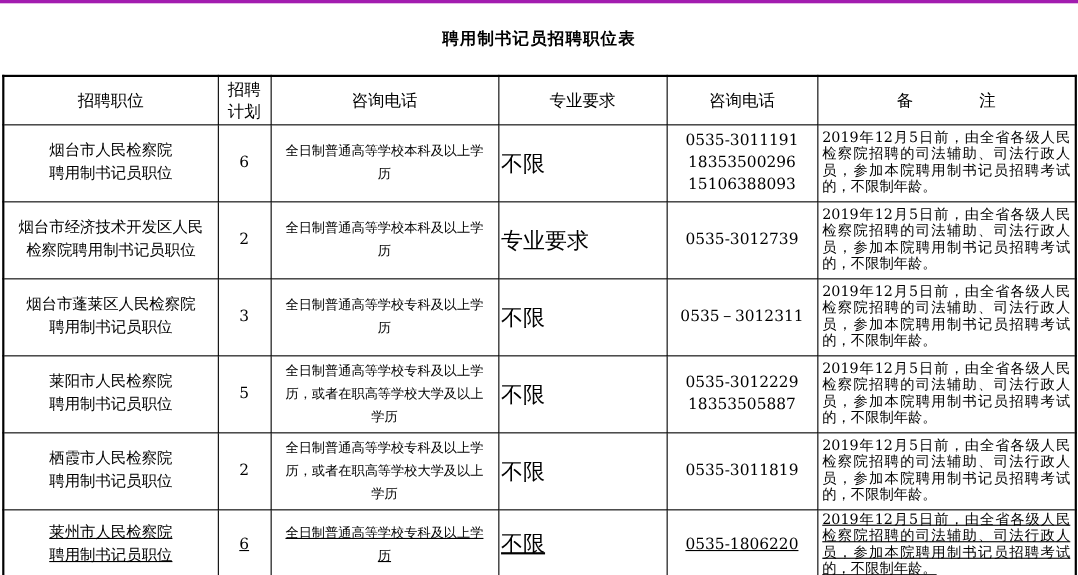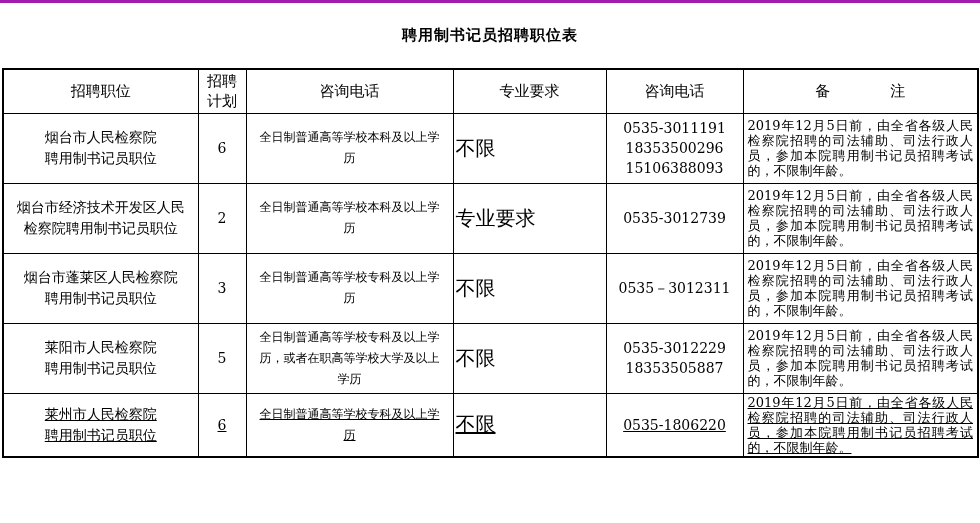--- a/index.html
+++ b/index.html
@@ -112,20 +112,29 @@
       <tr class="row">
         <td class="c-pos">莱阳市人民检察院
 聘用制书记员职位</td>
         <td class="c-plan">5</td>
         <td class="c-edu">全日制普通高等学校专科及以上学历，或者在职高等学校大学及以上学历</td>
         <td class="c-major">不限</td>
         <td class="c-phone">0535-3012229
 18353505887</td>
         <td class="c-remark">2019年12月5日前，由全省各级人民检察院招聘的司法辅助、司法行政人员，参加本院聘用制书记员招聘考试的，不限制年龄。</td>
       </tr>
+      <tr class="row">
+        <td class="c-pos">栖霞市人民检察院
+聘用制书记员职位</td>
+        <td class="c-plan">2</td>
+        <td class="c-edu">全日制普通高等学校专科及以上学历，或者在职高等学校大学及以上学历</td>
+        <td class="c-major">不限</td>
+        <td class="c-phone">0535-3011819</td>
+        <td class="c-remark">2019年12月5日前，由全省各级人民检察院招聘的司法辅助、司法行政人员，参加本院聘用制书记员招聘考试的，不限制年龄。</td>
+      </tr>
       <tr class="row-last">
         <td class="c-pos">莱州市人民检察院
 聘用制书记员职位</td>
         <td class="c-plan">6</td>
         <td class="c-edu">全日制普通高等学校专科及以上学历</td>
         <td class="c-major">不限</td>
         <td class="c-phone">0535-1806220</td>
         <td class="c-remark">2019年12月5日前，由全省各级人民检察院招聘的司法辅助、司法行政人员，参加本院聘用制书记员招聘考试的，不限制年龄。</td>
       </tr>
     </tbody>

